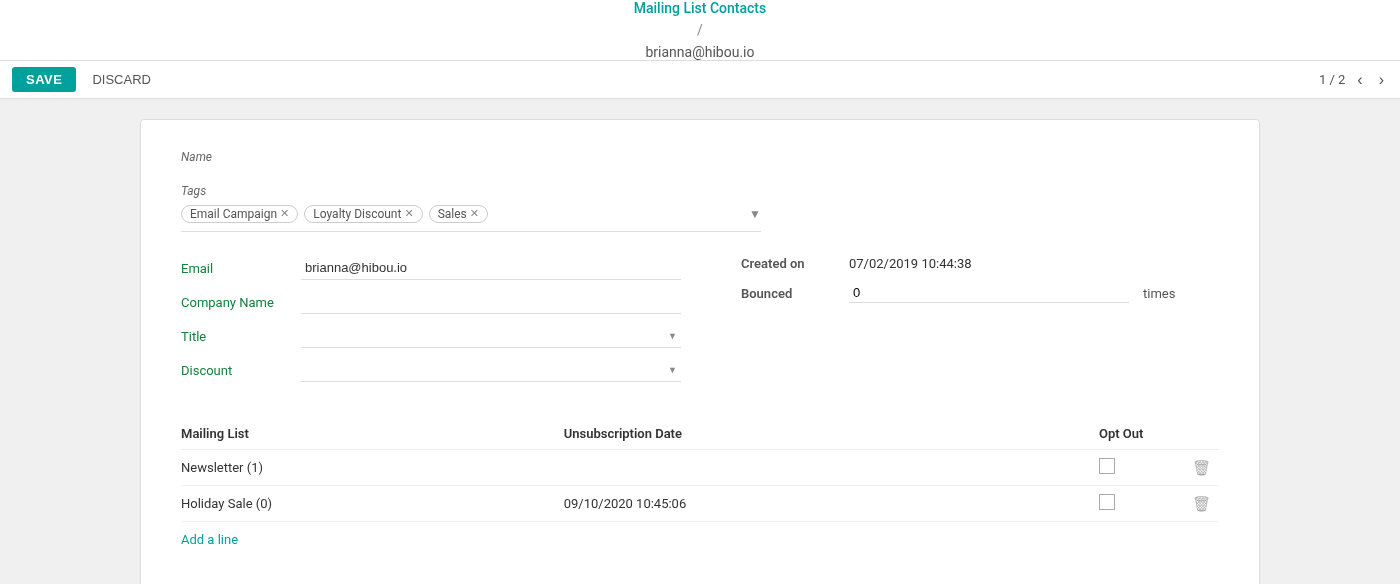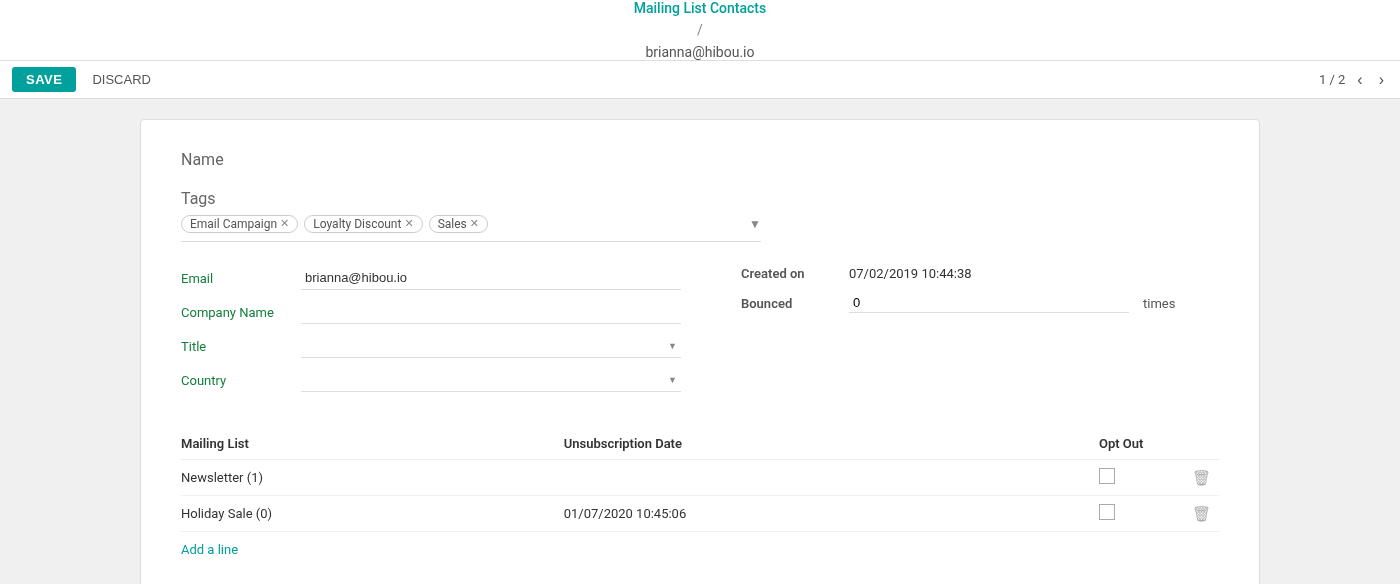--- a/index.html
+++ b/index.html
@@ -93,24 +93,25 @@
     .record-card {
       background: #fff;
       border: 1px solid #ddd;
       border-radius: 4px;
       padding: 30px 40px 40px 40px;
       max-width: 1120px;
       margin: 0 auto;
     }
 
     .field-label {
-      font-size: 16px;
+      font-size: 12px;
       color: #666;
       margin-bottom: 4px;
       font-weight: 400;
+      font-style: italic;
     }
 
     .name-section {
       margin-bottom: 20px;
     }
     .record-name {
       font-size: 28px;
       font-weight: 400;
       color: #222;
       border-bottom: 1px solid #ddd;
@@ -368,21 +369,21 @@
               <option value=""></option>
               <option>Mr</option>
               <option>Mrs</option>
               <option>Ms</option>
               <option>Dr</option>
             </select>
           </div>
         </div>
 
         <div class="form-field">
-          <span class="form-field-label">Country</span>
+          <span class="form-field-label">Discount</span>
           <div class="select-wrapper">
             <select class="form-field-value-select">
               <option value=""></option>
               <option>United States</option>
               <option>Canada</option>
             </select>
           </div>
         </div>
 
       </div>
@@ -419,21 +420,21 @@
             <td>Newsletter (1)</td>
             <td></td>
             <td></td>
             <td class="opt-out-col">
               <span class="checkbox-cell"></span>
             </td>
             <td class="delete-col">🗑</td>
           </tr>
           <tr>
             <td>Holiday Sale (0)</td>
-            <td>01/07/2020 10:45:06</td>
+            <td>09/10/2020 10:45:06</td>
             <td></td>
             <td class="opt-out-col">
               <span class="checkbox-cell"></span>
             </td>
             <td class="delete-col">🗑</td>
           </tr>
         </tbody>
       </table>
       <span class="add-a-line">Add a line</span>
     </div>

